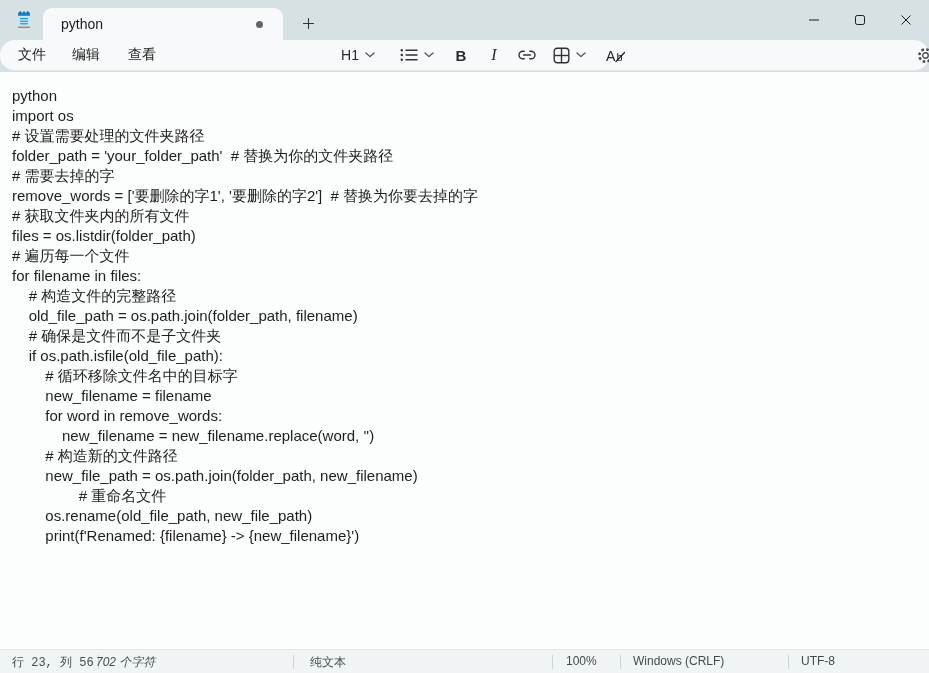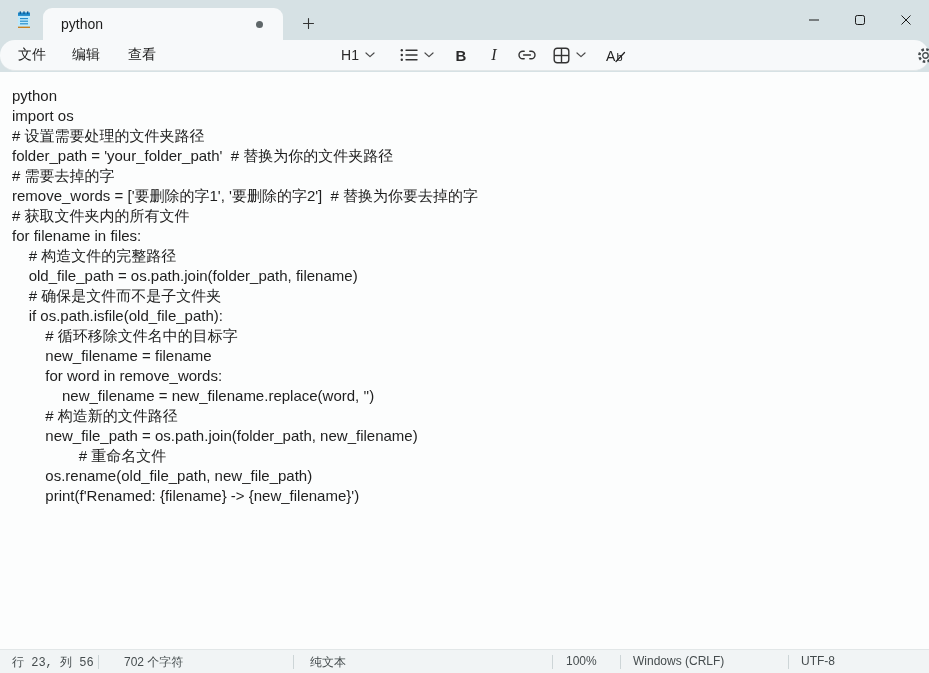--- a/index.html
+++ b/index.html
@@ -163,41 +163,43 @@
 
 <div class="editor">
   <div>
       <div class="code-line">python</div>
       <div class="code-line">import os</div>
       <div class="code-line"># 设置需要处理的文件夹路径</div>
       <div class="code-line">folder_path = 'your_folder_path'  # 替换为你的文件夹路径</div>
       <div class="code-line"># 需要去掉的字</div>
       <div class="code-line">remove_words = ['要删除的字1', '要删除的字2']  # 替换为你要去掉的字</div>
       <div class="code-line"># 获取文件夹内的所有文件</div>
+      <div class="code-line">files = os.listdir(folder_path)</div>
+      <div class="code-line"># 遍历每一个文件</div>
       <div class="code-line">for filename in files:</div>
       <div class="code-line">    # 构造文件的完整路径</div>
       <div class="code-line">    old_file_path = os.path.join(folder_path, filename)</div>
       <div class="code-line">    # 确保是文件而不是子文件夹</div>
       <div class="code-line">    if os.path.isfile(old_file_path):</div>
       <div class="code-line">        # 循环移除文件名中的目标字</div>
       <div class="code-line">        new_filename = filename</div>
       <div class="code-line">        for word in remove_words:</div>
       <div class="code-line">            new_filename = new_filename.replace(word, '')</div>
       <div class="code-line">        # 构造新的文件路径</div>
       <div class="code-line">        new_file_path = os.path.join(folder_path, new_filename)</div>
       <div class="code-line">                # 重命名文件</div>
       <div class="code-line">        os.rename(old_file_path, new_file_path)</div>
       <div class="code-line">        print(f'Renamed: {filename} -&gt; {new_filename}')</div>
     </div>
 </div>
 
 <div class="statusbar">
   <span class="sb-item" style="left:12px;font-family:Liberation Mono, monospace;">行 23, 列 56</span>
   <span class="sb-div" style="left:98px;"></span>
-  <span class="sb-item" style="left:124px;">702 个字符</span>
+  <span class="sb-item" style="left:96px;font-style:italic;">702 个字符</span>
   <span class="sb-div" style="left:293px;"></span>
   <span class="sb-item" style="left:310px;">纯文本</span>
   <span class="sb-div" style="left:552px;"></span>
   <span class="sb-item" style="left:566px;">100%</span>
   <span class="sb-div" style="left:620px;"></span>
   <span class="sb-item" style="left:633px;">Windows (CRLF)</span>
   <span class="sb-div" style="left:788px;"></span>
   <span class="sb-item" style="left:801px;">UTF-8</span>
 </div>
 

